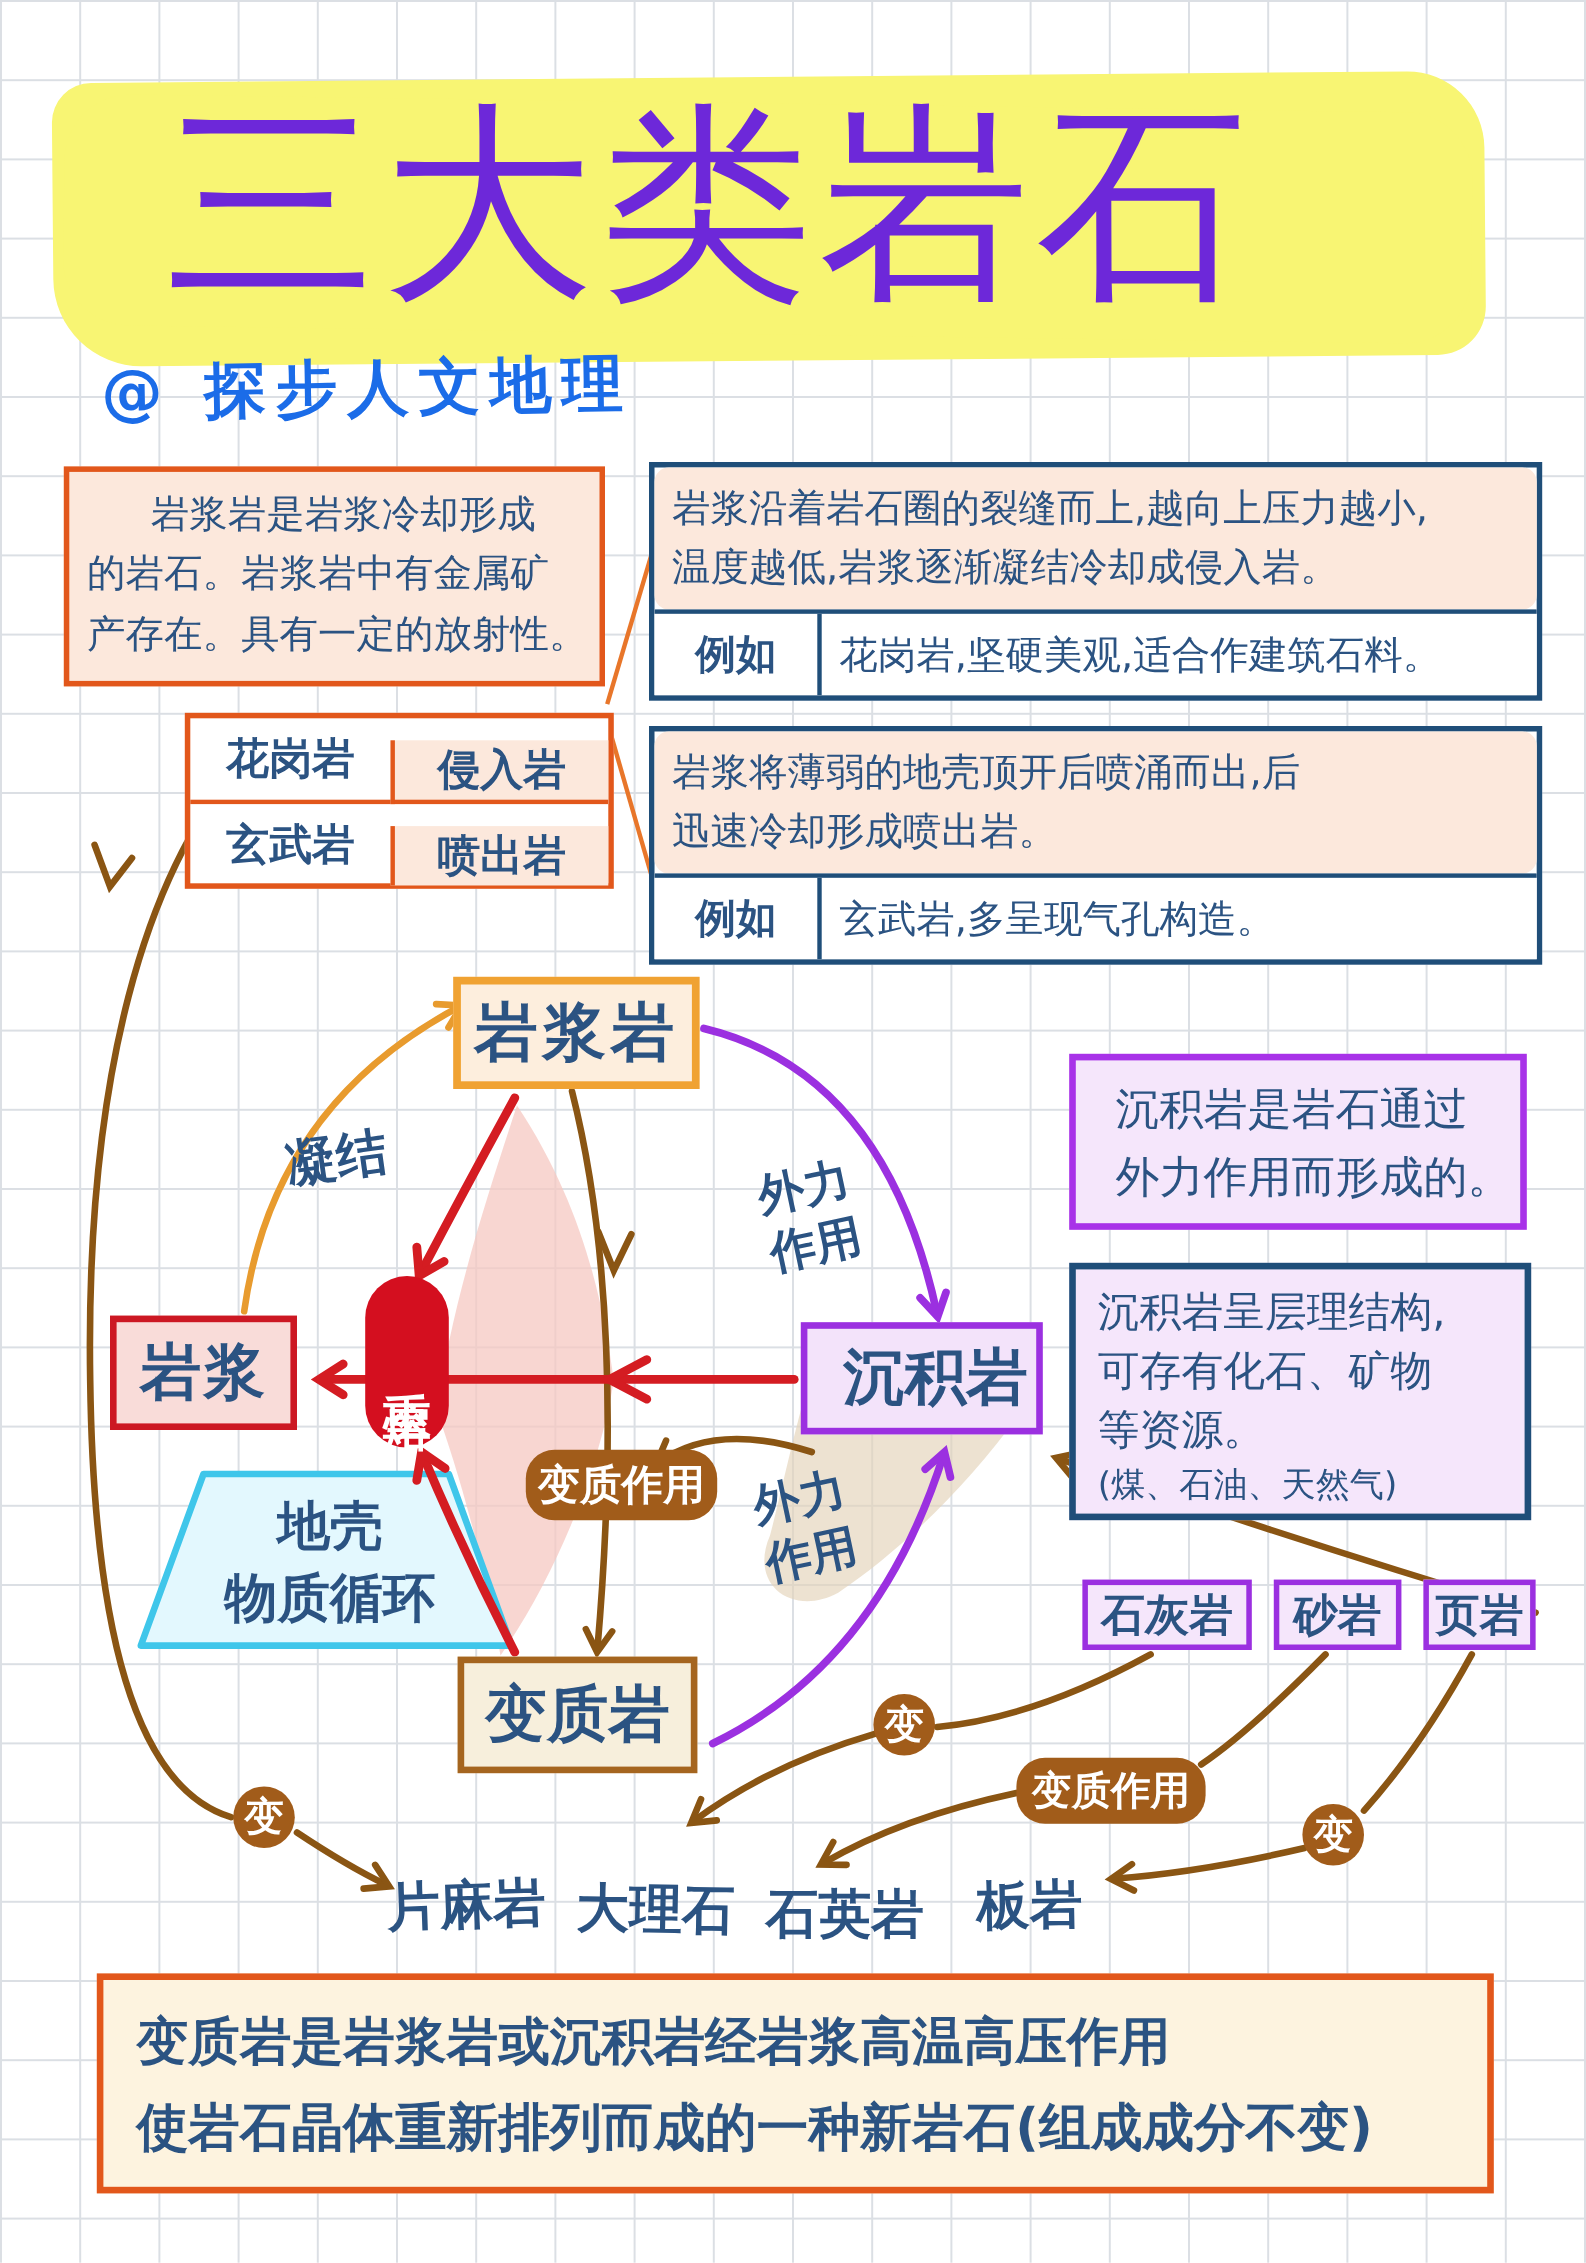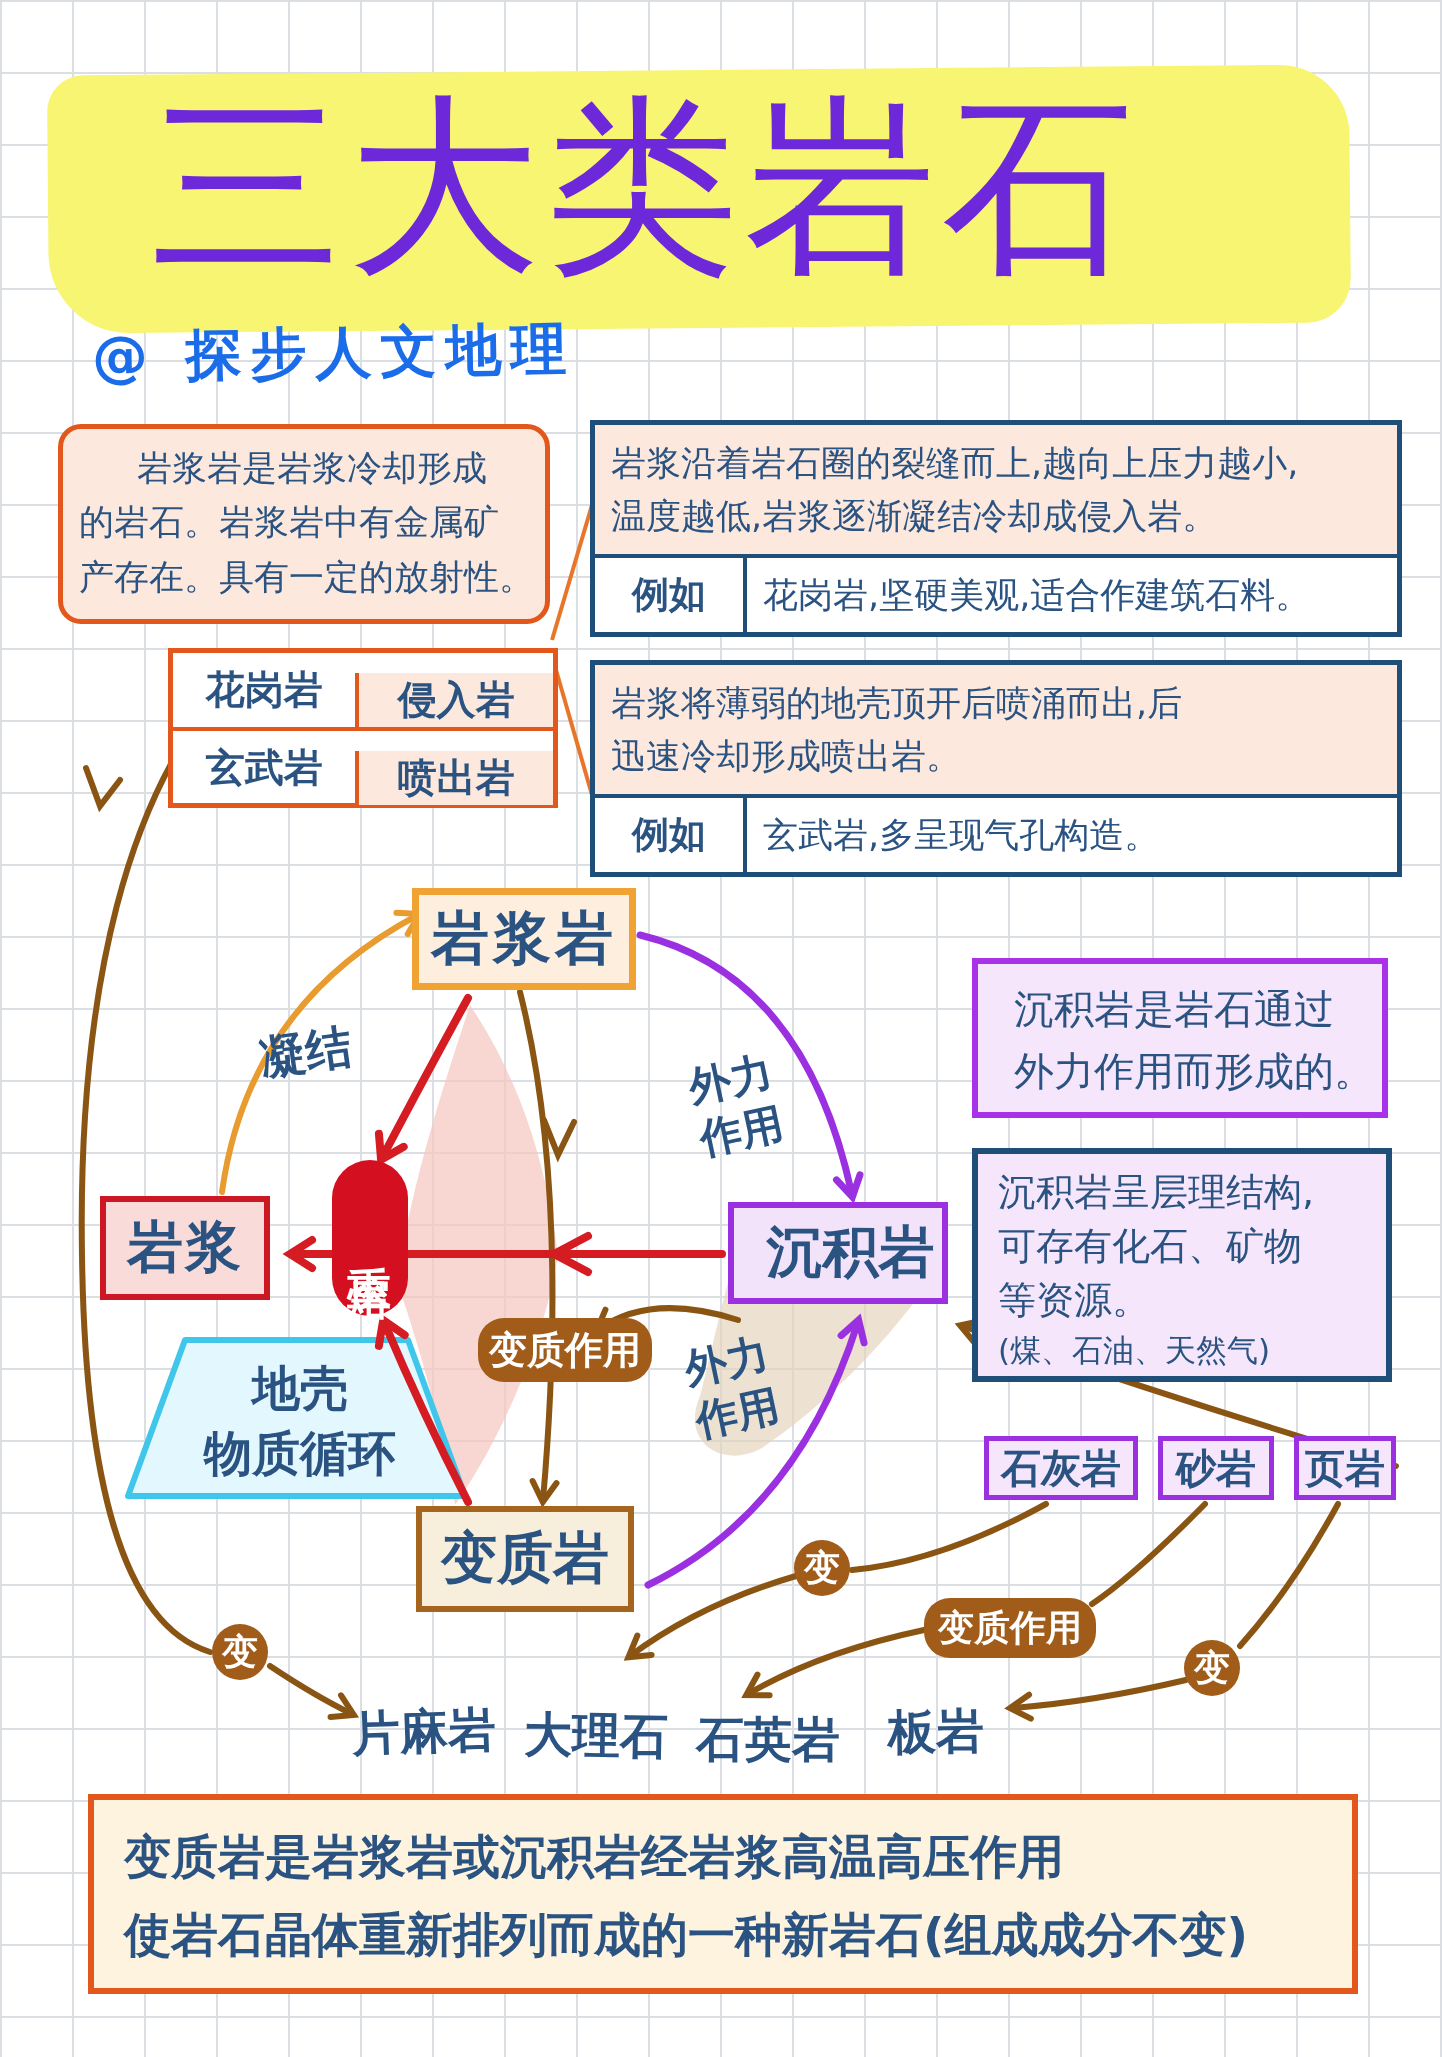--- a/index.html
+++ b/index.html
@@ -26,21 +26,21 @@
   .note-box{border:5px solid #e2571b;background:#fce8dc;padding:12px 16px;box-sizing:border-box;z-index:2;}
   .note-line{font-size:35px;line-height:1.55;font-weight:500;white-space:nowrap;}
   .indent{padding-left:58px;}
 
   .rock-table{left:168px;top:648px;width:390px;height:160px;border:5px solid #e2571b;box-sizing:border-box;display:grid;grid-template-columns:48% 52%;grid-template-rows:1fr 1fr;background:#fff;z-index:2;text-align:right;}
   .rock-table .cell{display:flex;align-items:center;justify-content:center;font-size:39px;font-weight:600;}
   .rock-table .c2{background:#fce8dc;border-left:4px solid #e2571b;margin-top:20px;}
   .rock-table .r1{border-bottom:4px solid #e2571b;}
 
   .info-box{border:5px solid #1f4e79;box-sizing:border-box;background:#fff;z-index:2;}
-  .info-top{background:#fce8dc;padding:12px 16px;}
+  .info-top{background:#fce8dc;padding:12px 16px;border-radius:13px;}
   .info-line{font-size:35px;line-height:1.5;font-weight:500;white-space:nowrap;}
   .ex-row{display:flex;border-top:4px solid #1f4e79;height:74px;background:#fff;}
   .ex-label{width:148px;border-right:4px solid #1f4e79;display:flex;align-items:center;justify-content:center;font-size:37px;font-weight:600;}
   .ex-text{flex:1;display:flex;align-items:center;padding:0 16px;font-size:35px;font-weight:500;white-space:nowrap;}
 
   
   .node{display:flex;align-items:center;justify-content:center;box-sizing:border-box;z-index:2;font-weight:700;}
   .n-igneous{left:412px;top:888px;width:224px;height:102px;border:7px solid #f0a232;background:#fdeedd;font-size:58px;letter-spacing:4px;}
   .n-magma{left:100px;top:1196px;width:170px;height:104px;border:6px solid #cc1823;background:#f9dcd9;font-size:56px;letter-spacing:2px;text-align:center;}
   .n-sed{left:728px;top:1202px;width:220px;height:102px;border:6px solid #9b30e0;background:#f3e3fa;font-size:56px;padding-left:25px;}
@@ -131,21 +131,21 @@
   <path d="M 1186 1680 Q 1092 1702 1012 1708" stroke="#8a5513" stroke-width="6" fill="none" stroke-linecap="round" marker-end="url(#mb)"></path>
 </svg>
 
 <div class="abs hl-wrap">
   <div class="hl-b1"></div>
   <div class="hl-b2"></div>
 </div>
 <div class="abs title">三大类岩石</div>
 <div class="abs handle">@ 探步人文地理</div>
 
-<div class="abs note-box" style="left:58px;top:424px;width:492px;height:200px;border-radius:23px;">
+<div class="abs note-box" style="left:58px;top:424px;width:492px;height:200px;">
   <div class="note-line indent">岩浆岩是岩浆冷却形成</div>
   <div class="note-line">的岩石。岩浆岩中有金属矿</div>
   <div class="note-line">产存在。具有一定的放射性。</div>
 </div>
 
 <div class="rock-table abs" style="position:absolute;">
   <div class="cell c1 r1">花岗岩</div>
   <div class="cell c2 r1">侵入岩</div>
   <div class="cell c1">玄武岩</div>
   <div class="cell c2">喷出岩</div>

